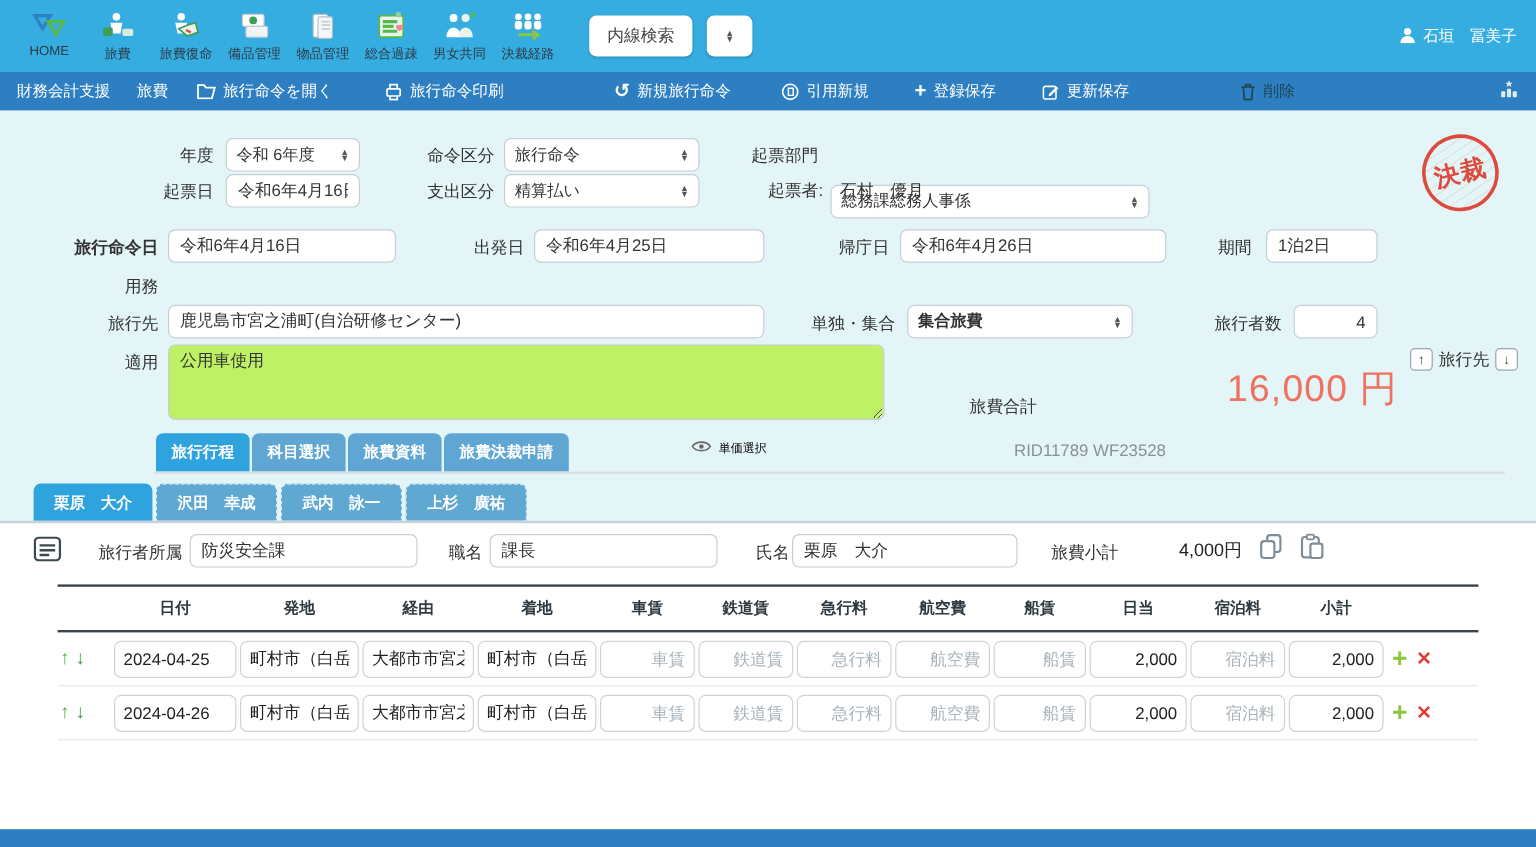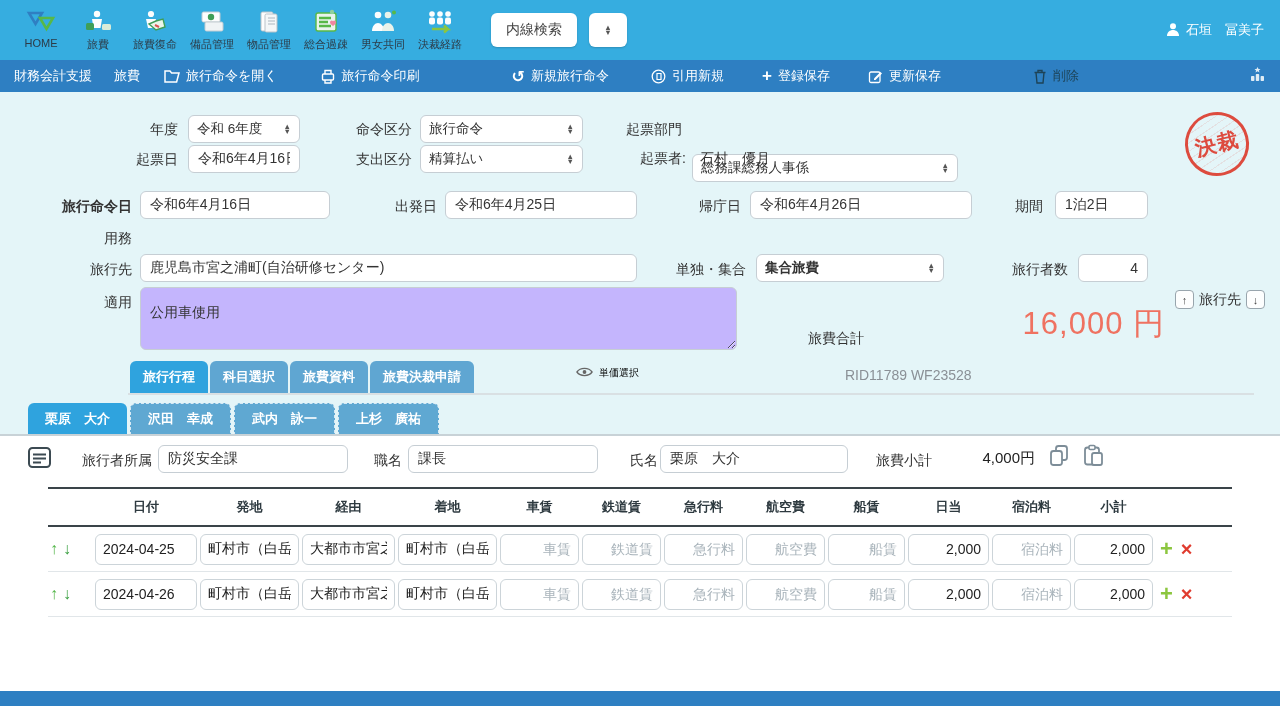--- a/index.html
+++ b/index.html
@@ -41,22 +41,22 @@
 
   
   .flabel { position:absolute; font-size:14px; color:#333; text-align:right; white-space:nowrap; }
   .tinput { position:absolute; height:28px; border:1px solid #c6ced4; border-radius:6px;
     background:#fff; font-size:14px; color:#333; padding:0 9px; font-family:inherit; }
   .fselect { position:absolute; height:28px; border:1px solid #c6ced4; border-radius:6px;
     background:#fff; display:flex; align-items:center; padding:0 8px; font-size:13.5px; color:#333; cursor:pointer;}
   .fselect .val { flex:1; white-space:nowrap; overflow:hidden; }
   .num { text-align:right; }
 
-  textarea.tarea { position:absolute; border:1px solid #c6ced4; border-radius:6px; background:#c4b5fd;
-    font-size:14px; color:#333; padding:16px 9px; font-family:inherit; resize:both; }
+  textarea.tarea { position:absolute; border:1px solid #c6ced4; border-radius:6px; background:#bef264;
+    font-size:14px; color:#333; padding:4px 9px; font-family:inherit; resize:both; }
 
   
   .stamp { position:absolute; left:1185px; top:112px; width:64px; height:64px; border:3px solid #dd4b3e;
     border-radius:50%; display:flex; align-items:center; justify-content:center; transform:rotate(-14deg);
     color:#dd4b3e; font-size:21px; font-weight:bold; letter-spacing:1px;
     background:repeating-linear-gradient(160deg, rgba(221,75,62,0) 0 6px, rgba(221,75,62,.12) 6px 7px);}
 
   .total-label { position:absolute; left:808px; top:330px; font-size:14px; color:#333; }
   .total-value { position:absolute; left:905px; top:303px; width:260px; text-align:right;
     font-size:31px; color:#ef7261; letter-spacing:1px; }

